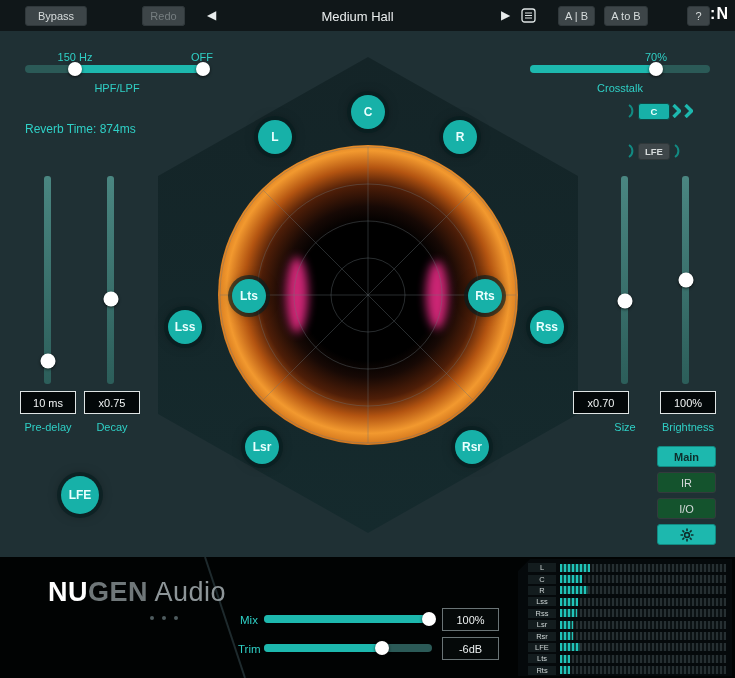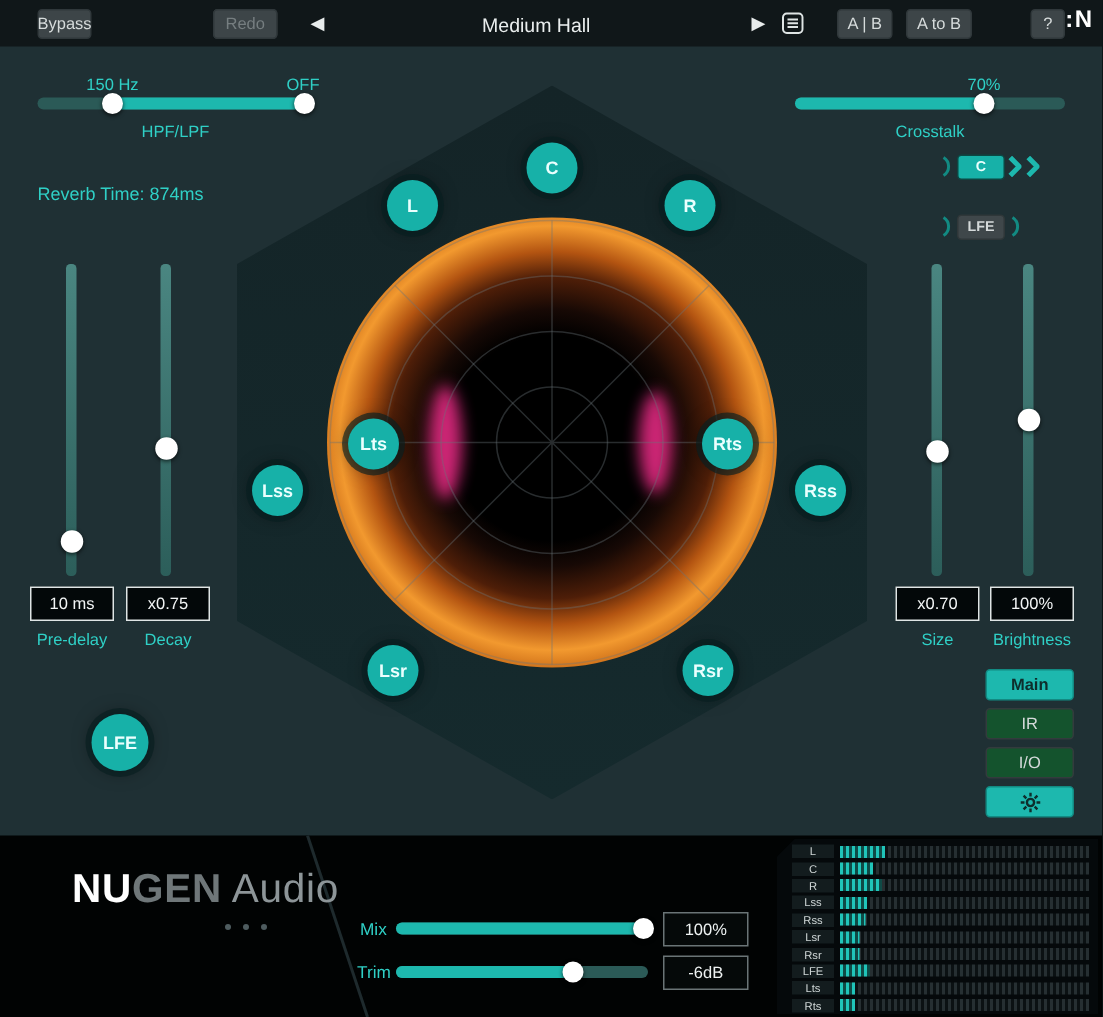--- a/index.html
+++ b/index.html
@@ -102,21 +102,21 @@
       background:repeating-linear-gradient(90deg,#20c4b9 0 2px,#0f4a46 2px 4px);}
 
   svg{display:block;}
 </style>
 </head>
 <body>
 
 <div id="app">
 
   <div id="topbar" class="abs">
-    <div class="tb-btn" style="left:25px;width:36px;">Bypass</div>
+    <div class="tb-btn" style="left:25px;width:62px;">Bypass</div>
     <div class="tb-btn" style="left:97px;width:43px;margin-left:45px;">Undo</div>
     <div class="tb-btn disabled" style="left:142px;width:43px;">Redo</div>
     <span class="tb-glyph" style="left:207px;">◀</span>
     <span id="preset-name">Medium Hall</span>
     <span class="tb-glyph" style="left:501px;">▶</span>
     <span class="abs" style="left:521px;top:8px;">
       <svg width="15" height="15" viewBox="0 0 15 15">
         <rect x="1" y="1" width="13" height="13" rx="2.5" stroke="#dfe5e5" fill="none" stroke-width="1.3"></rect>
         <path d="M4 5 H11 M4 7.5 H11 M4 10 H11" stroke="#dfe5e5" stroke-width="1.2"></path>
       </svg>
@@ -212,21 +212,21 @@
   <div class="val-box" style="left:84px;top:391px;">x0.75</div>
   <span class="t-label" style="left:18px;top:421px;width:60px;">Pre-delay</span>
   <span class="t-label" style="left:82px;top:421px;width:60px;">Decay</span>
 
   <div class="v-track" style="left:621px;">
     <div class="v-handle" style="top: 60%;"></div>
   </div>
   <div class="v-track" style="left:682px;">
     <div class="v-handle" style="top: 50%;"></div>
   </div>
-  <div class="val-box" style="left:597px;top:391px;">x0.70</div>
+  <div class="val-box" style="left:573px;top:391px;">x0.70</div>
   <div class="val-box" style="left:660px;top:391px;">100%</div>
   <span class="t-label" style="left:595px;top:421px;width:60px;">Size</span>
   <span class="t-label" style="left:650px;top:421px;width:76px;">Brightness</span>
 
   <div class="view-btn view-teal" style="top:446px;">Main</div>
   <div class="view-btn view-gray" style="top:472px;">IR</div>
   <div class="view-btn view-gray" style="top:498px;">I/O</div>
   <div class="view-btn view-teal" style="top:524px;">
     <svg width="14" height="14" viewBox="0 0 14 14">
       <g stroke="#0e2e2c" stroke-width="1.6" fill="none">

